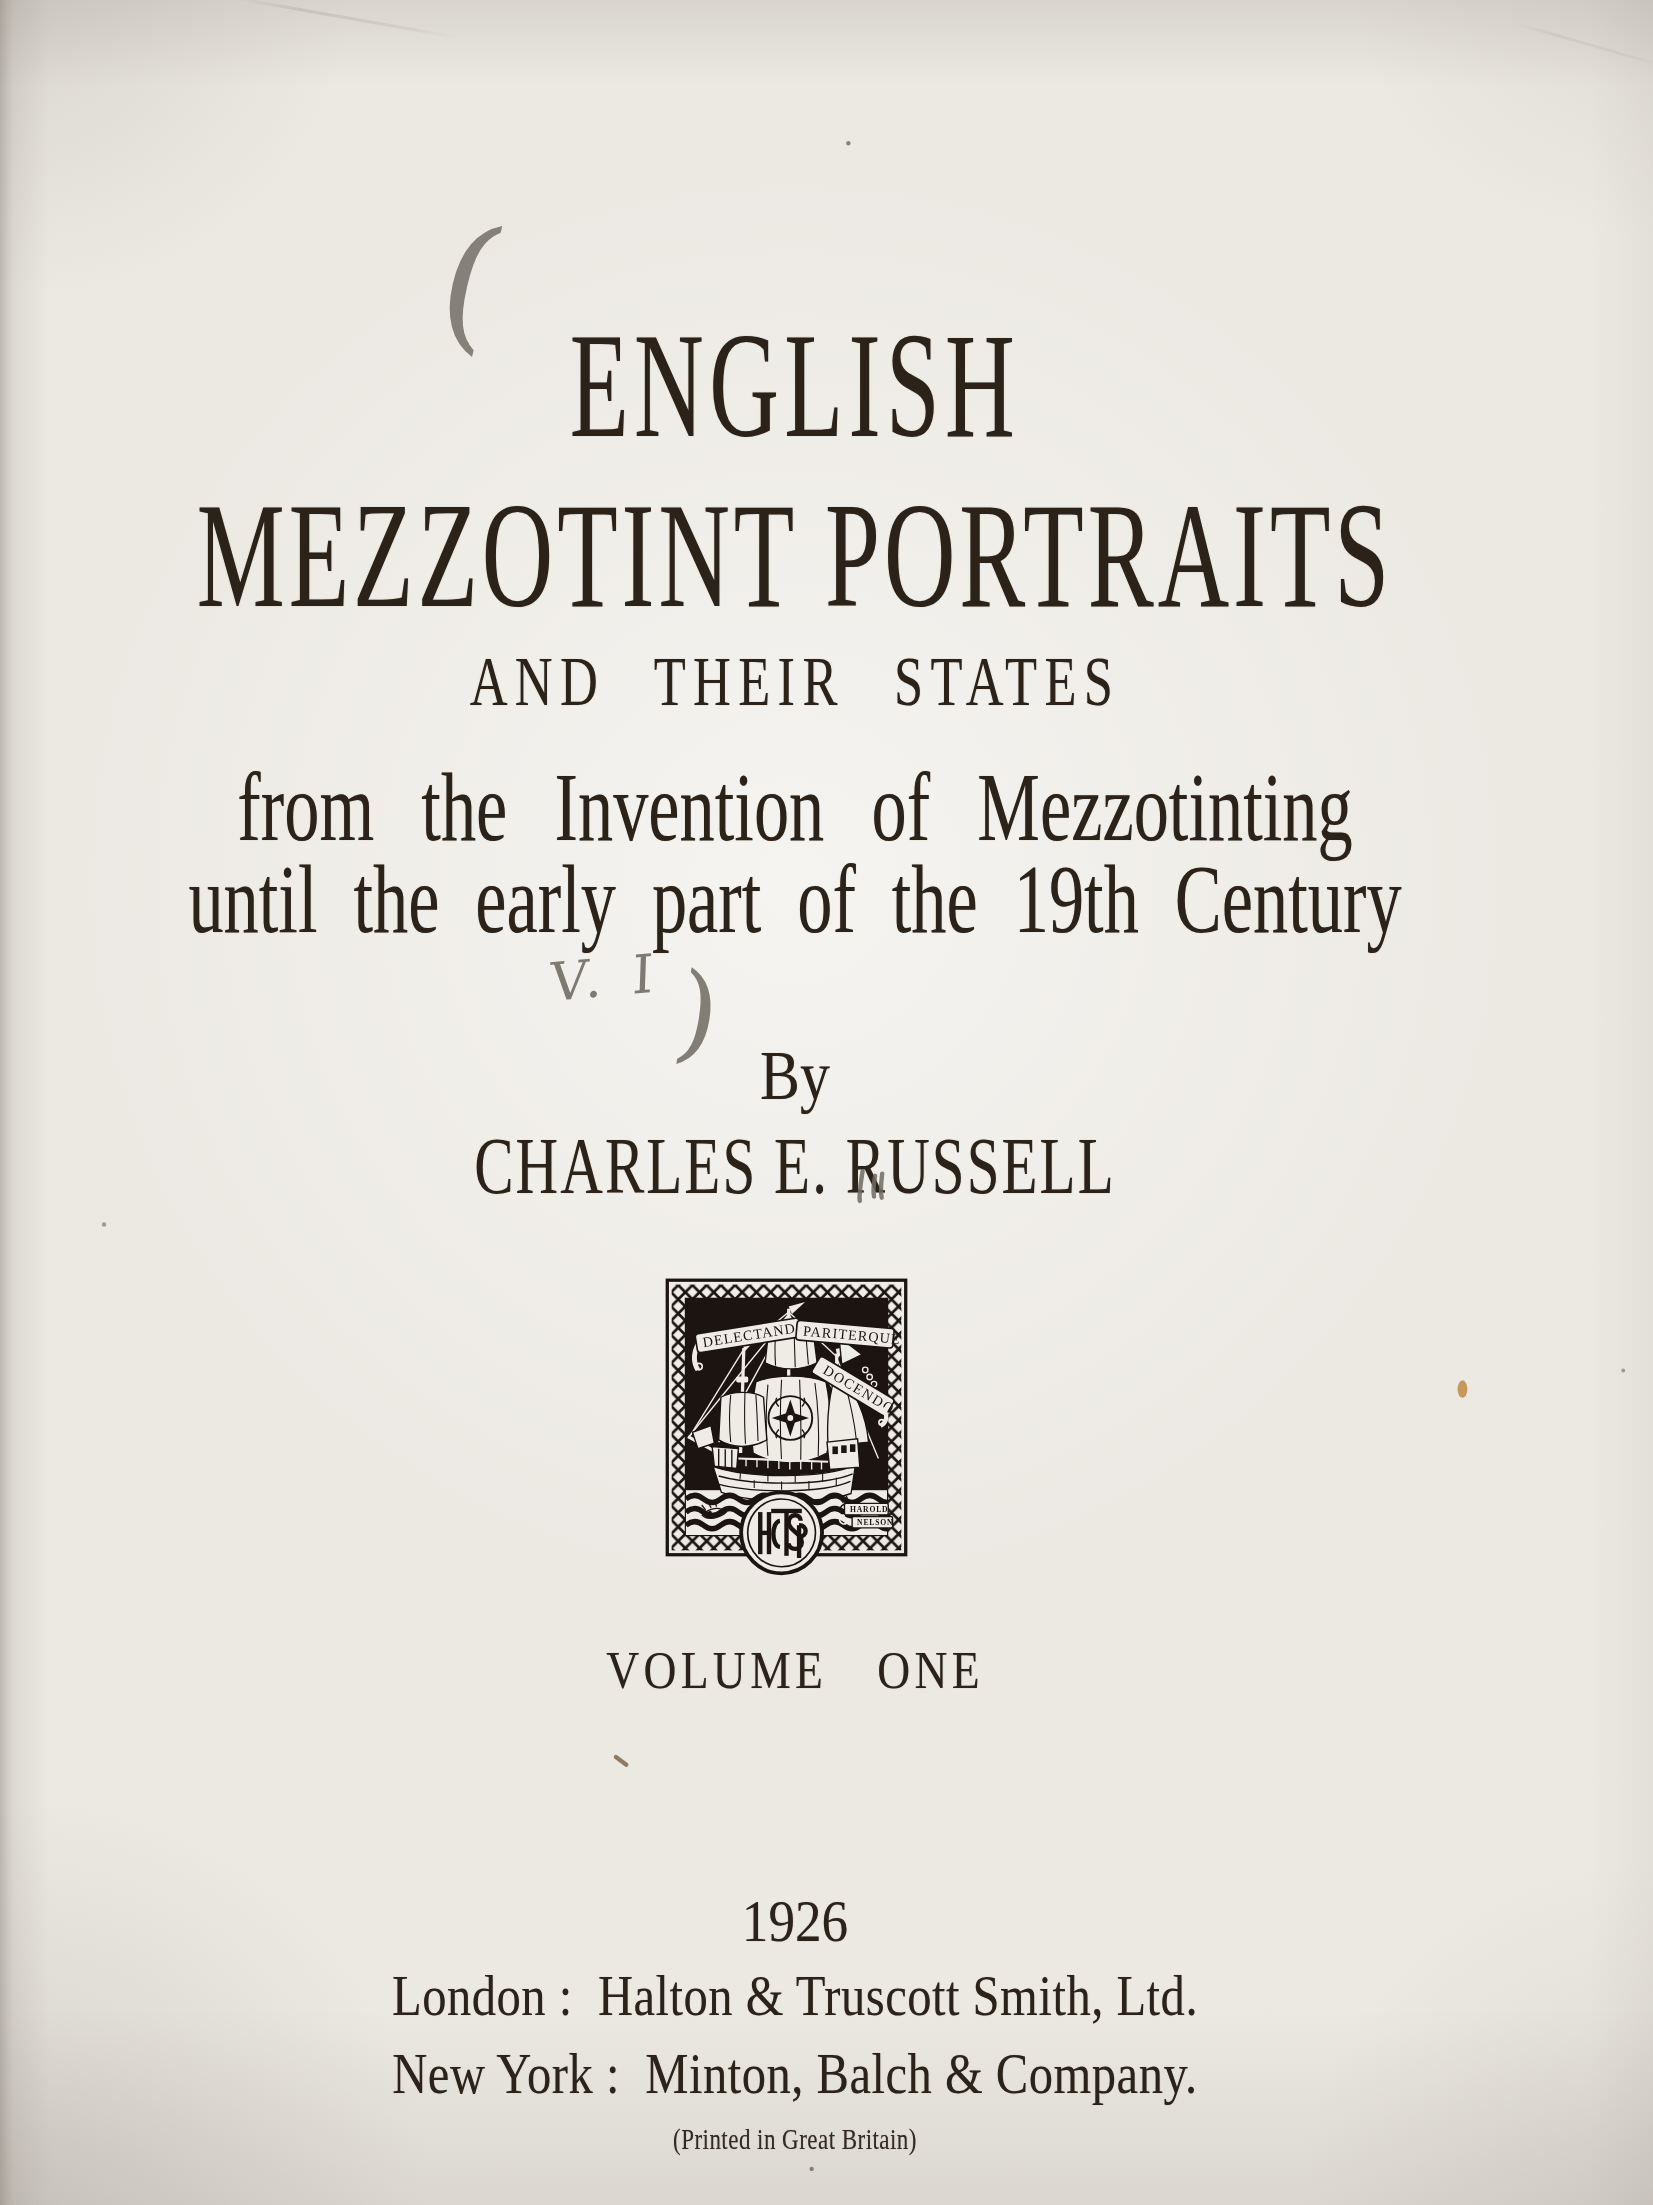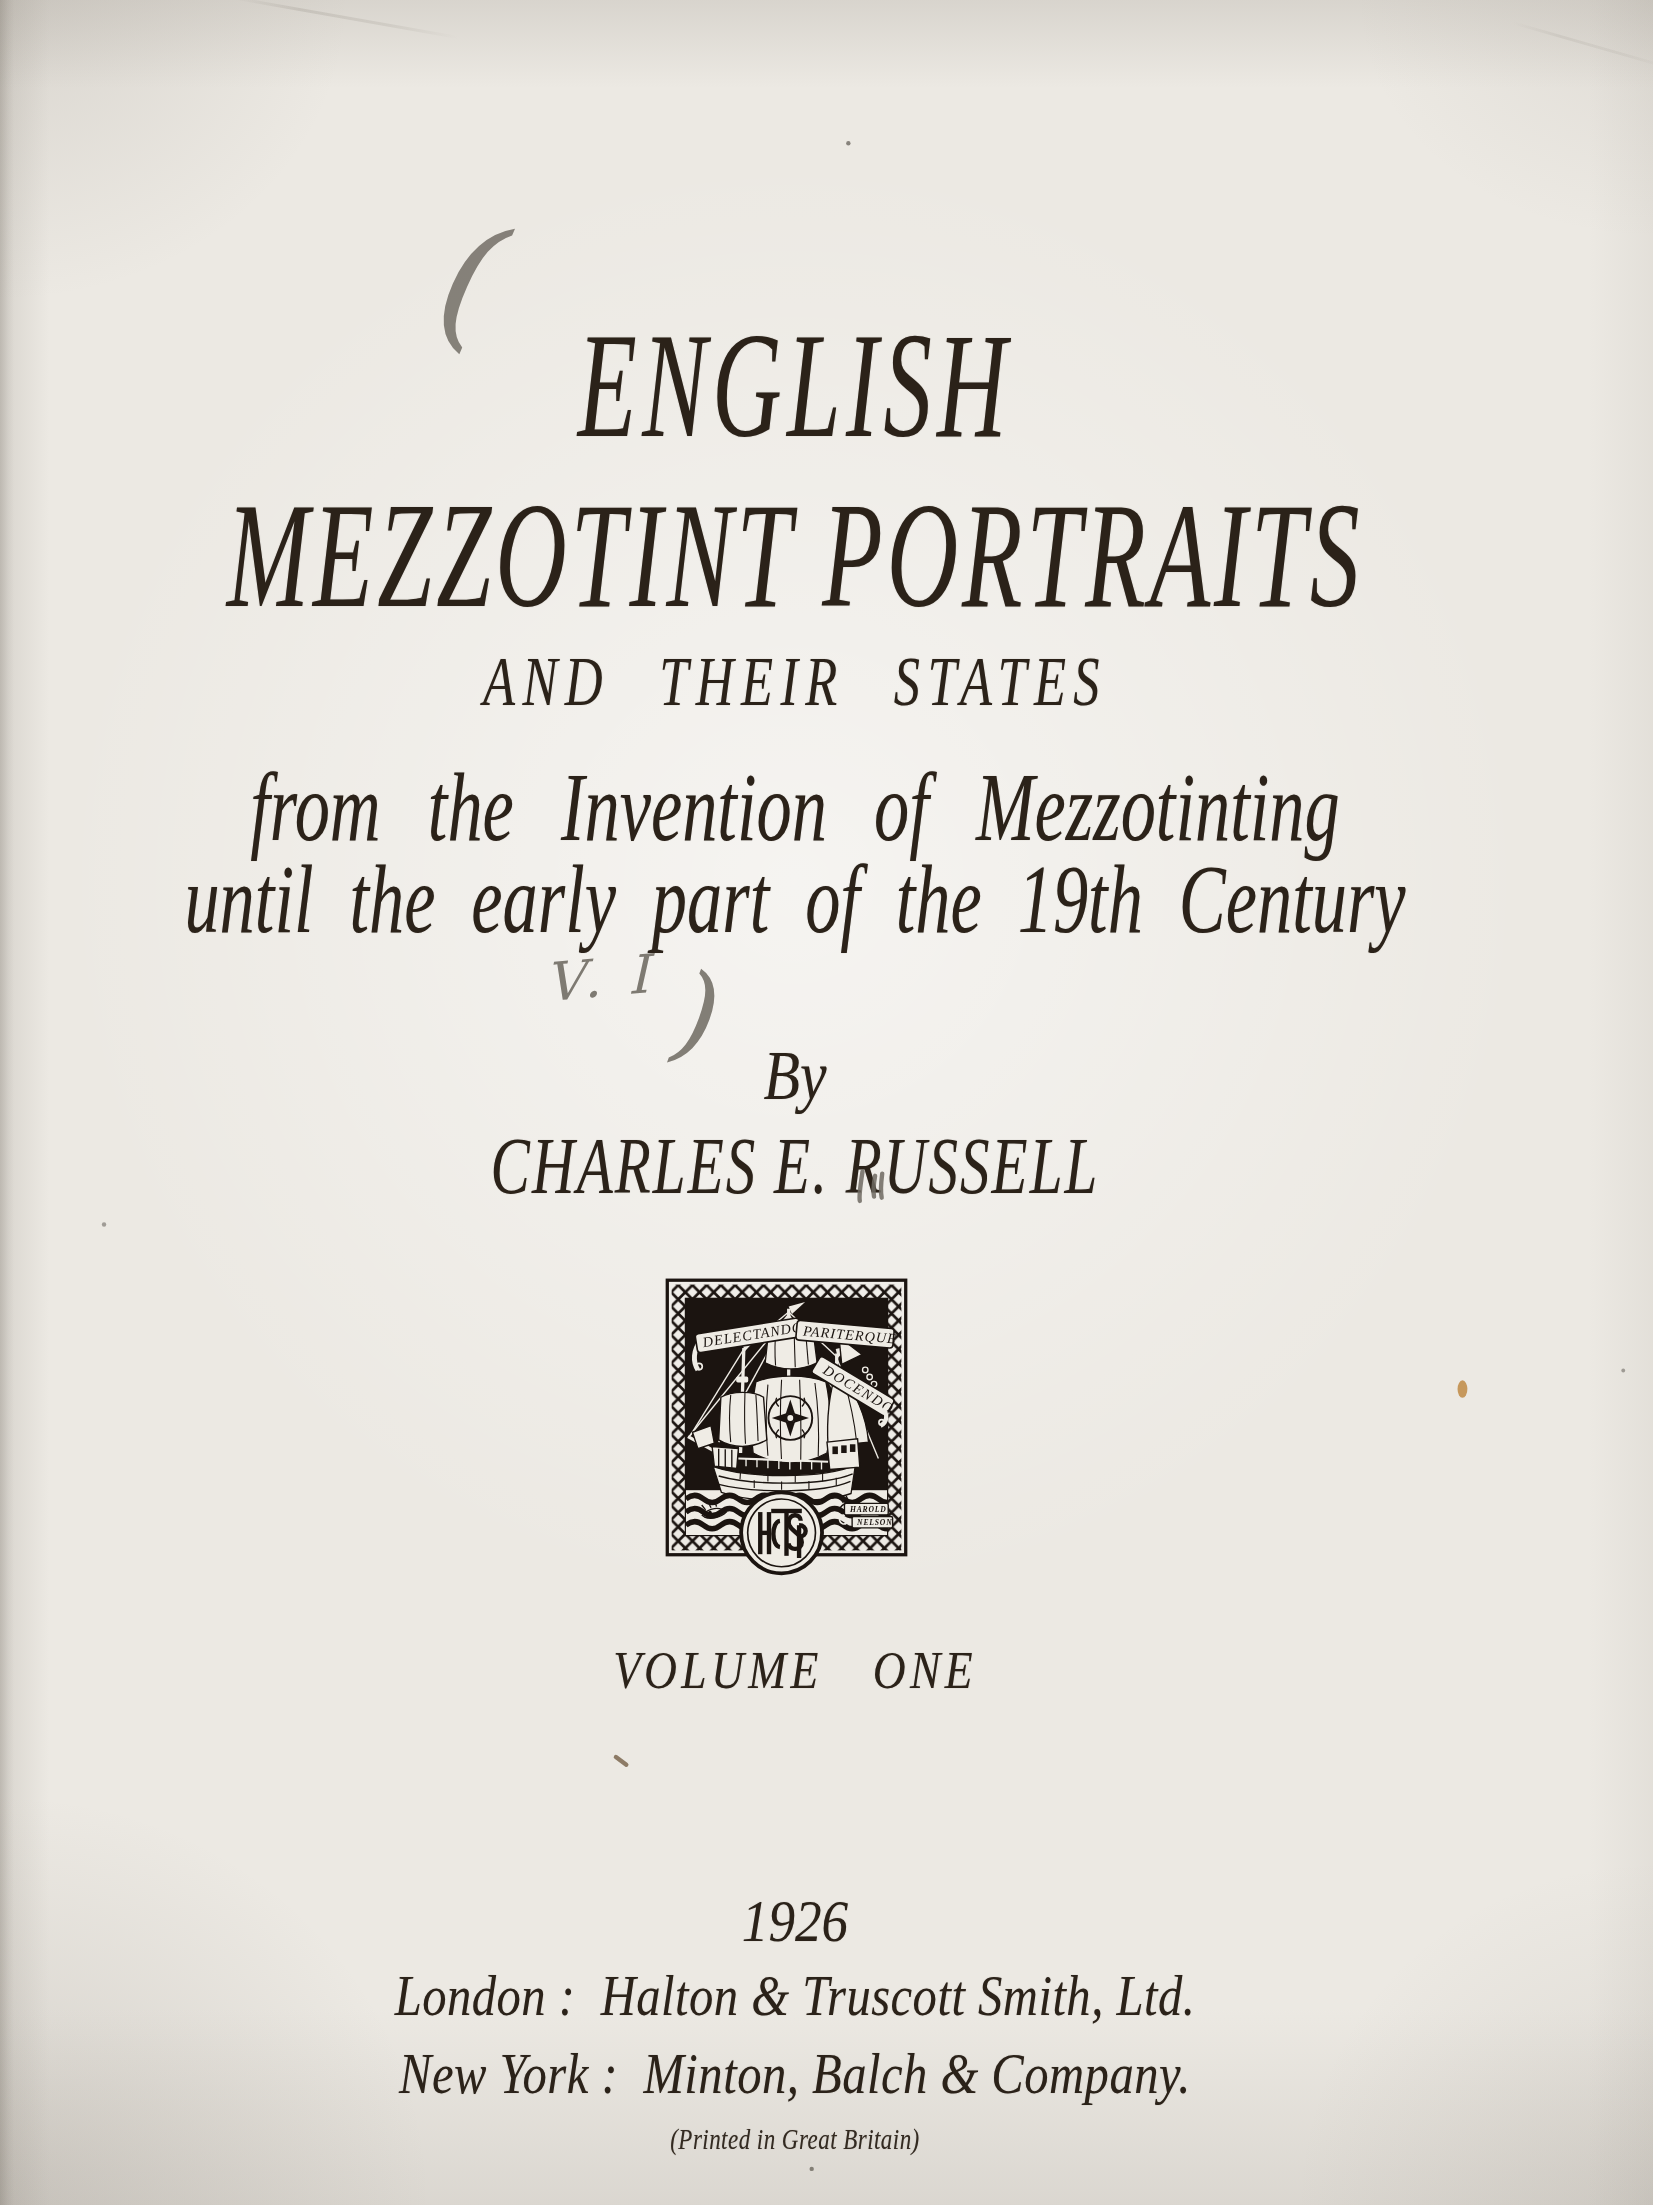--- a/index.html
+++ b/index.html
@@ -14,21 +14,20 @@
       radial-gradient(62% 46% at 48% 40%, rgba(255,255,255,0.50), rgba(255,255,255,0) 72%),
       linear-gradient(180deg, rgba(146,139,129,0.22), rgba(146,139,129,0) 4%),
       linear-gradient(90deg,  rgba(136,129,119,0.20), rgba(136,129,119,0) 3%),
       linear-gradient(270deg, rgba(146,139,129,0.10), rgba(146,139,129,0) 4%),
       linear-gradient(0deg,   rgba(128,120,110,0.16), rgba(128,120,110,0) 9%),
       radial-gradient(42% 30% at 0% 100%,  rgba(112,104,94,0.20), rgba(112,104,94,0) 62%),
       radial-gradient(36% 26% at 100% 100%,rgba(120,112,102,0.14), rgba(120,112,102,0) 60%),
       radial-gradient(34% 22% at 0% 0%,    rgba(130,122,112,0.18), rgba(130,122,112,0) 62%),
       radial-gradient(30% 18% at 100% 0%,  rgba(130,122,112,0.12), rgba(130,122,112,0) 60%),
       #ecE9e3;
-    font-style: italic;
   }
   .text-layer{position:absolute;left:-32px;top:0;width:1654px;height:2205px;}
   .block{
     position:absolute;left:0;width:100%;text-align:center;
     line-height:1;white-space:pre;color:#2b2219;
     text-shadow:0 0 1.1px rgba(43,34,25,.30);
     transform-origin:50% 0;
   }
   .b-english   {top:311px; font-size:115px;letter-spacing:.055em;transform:scale(.84,1.30);}
   .b-mezzotint {top:481px; font-size:115px;letter-spacing:.040em;transform:scale(.86,1.30);}

